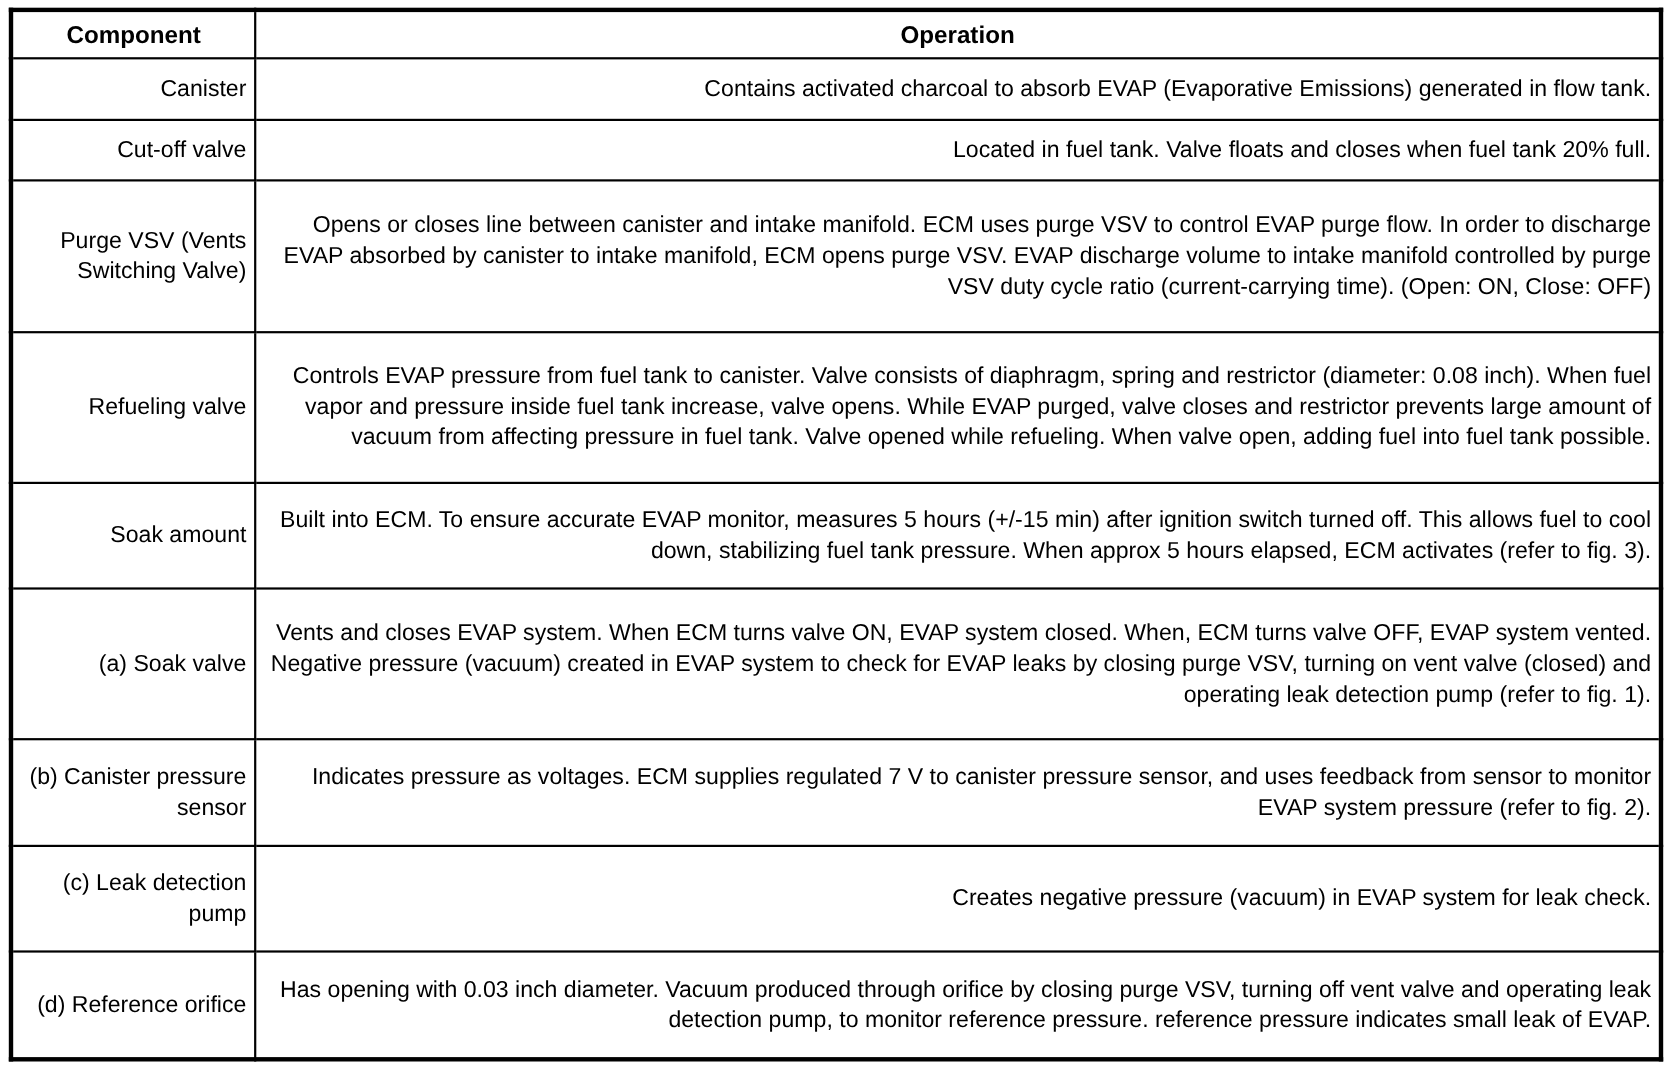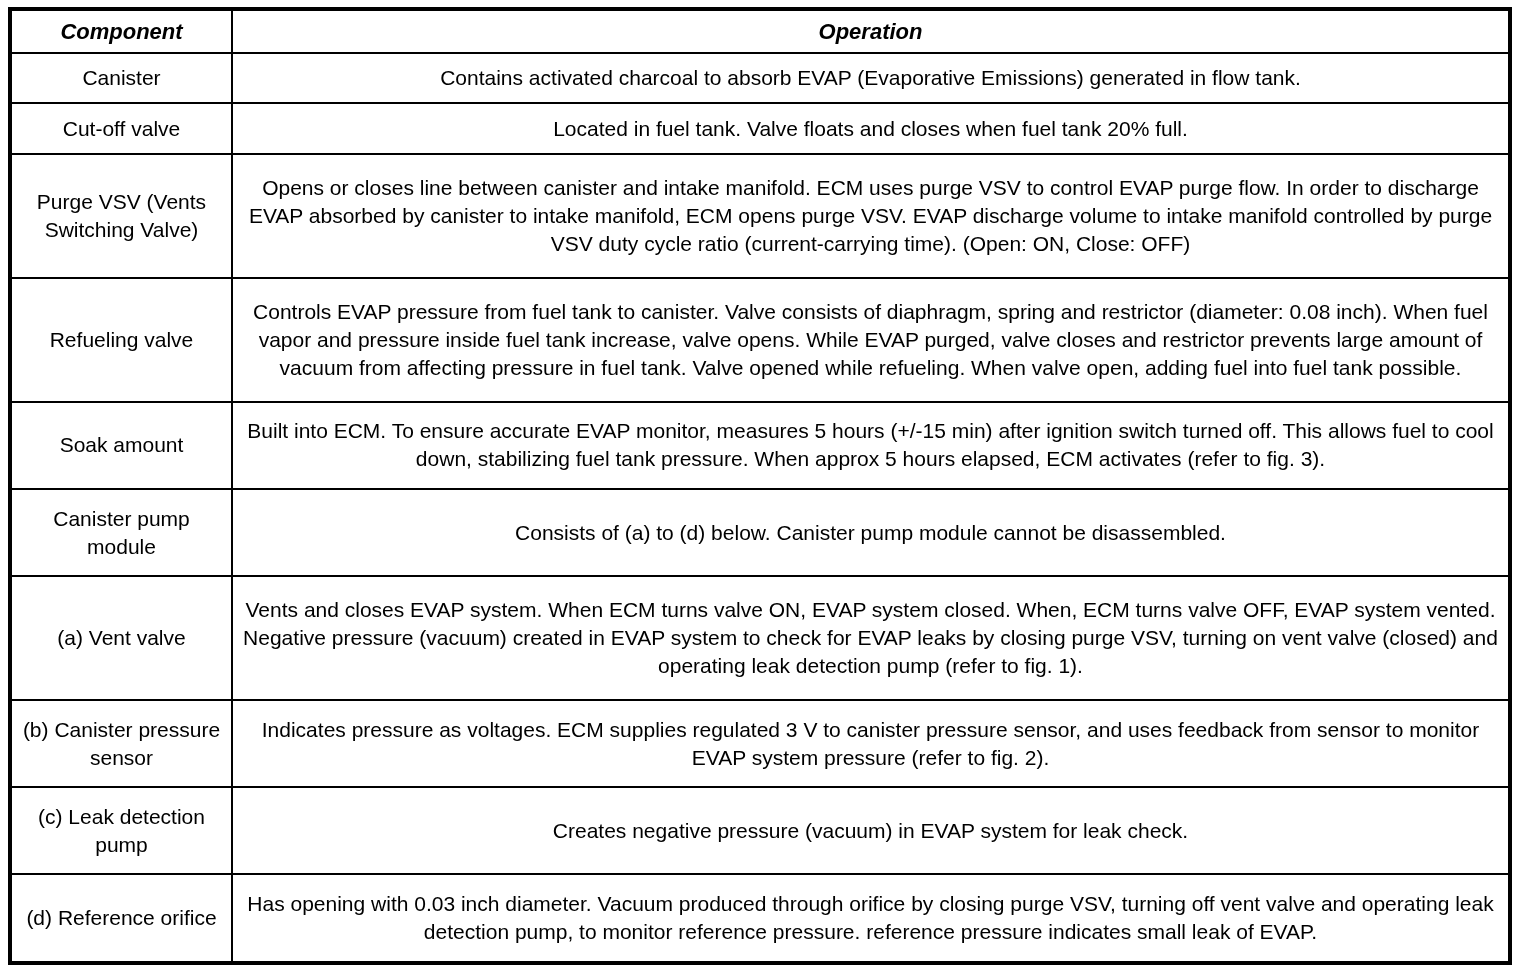--- a/index.html
+++ b/index.html
@@ -23,30 +23,29 @@
     table-layout: fixed;
     border: 4px solid #000000;
   }
   table.spec-table th,
   table.spec-table td {
     border: 2px solid #000000;
     font-size: 21px;
     line-height: 1.33;
     padding: 4px 7px;
     vertical-align: middle;
-    text-align: center;
+    text-align: right;
     overflow: hidden;
     word-wrap: break-word;
   }
   table.spec-table th {
     font-weight: bold;
     text-align: center;
     font-size: 22px;
     padding: 6px 7px;
-    font-style: italic;
   }
   col.col-component { width: 222px; }
   col.col-operation { width: auto; }
 </style>
 </head>
 <body>
 
 <div class="page">
   <table class="spec-table">
     <colgroup>
@@ -74,30 +73,26 @@
       </tr>
       <tr>
         <td>Refueling valve</td>
         <td>Controls EVAP pressure from fuel tank to canister. Valve consists of diaphragm, spring and restrictor (diameter: 0.08 inch). When fuel vapor and pressure inside fuel tank increase, valve opens. While EVAP purged, valve closes and restrictor prevents large amount of vacuum from affecting pressure in fuel tank. Valve opened while refueling. When valve open, adding fuel into fuel tank possible.</td>
       </tr>
       <tr>
         <td>Soak amount</td>
         <td>Built into ECM. To ensure accurate EVAP monitor, measures 5 hours (+/-15 min) after ignition switch turned off. This allows fuel to cool down, stabilizing fuel tank pressure. When approx 5 hours elapsed, ECM activates (refer to fig. 3).</td>
       </tr>
       <tr>
-        <td>Canister pump module</td>
-        <td>Consists of (a) to (d) below. Canister pump module cannot be disassembled.</td>
-      </tr>
-      <tr>
-        <td>(a) Vent valve</td>
+        <td>(a) Soak valve</td>
         <td>Vents and closes EVAP system. When ECM turns valve ON, EVAP system closed. When, ECM turns valve OFF, EVAP system vented. Negative pressure (vacuum) created in EVAP system to check for EVAP leaks by closing purge VSV, turning on vent valve (closed) and operating leak detection pump (refer to fig. 1).</td>
       </tr>
       <tr>
         <td>(b) Canister pressure sensor</td>
-        <td>Indicates pressure as voltages. ECM supplies regulated 3 V to canister pressure sensor, and uses feedback from sensor to monitor EVAP system pressure (refer to fig. 2).</td>
+        <td>Indicates pressure as voltages. ECM supplies regulated 7 V to canister pressure sensor, and uses feedback from sensor to monitor EVAP system pressure (refer to fig. 2).</td>
       </tr>
       <tr>
         <td>(c) Leak detection pump</td>
         <td>Creates negative pressure (vacuum) in EVAP system for leak check.</td>
       </tr>
       <tr>
         <td>(d) Reference orifice</td>
         <td>Has opening with 0.03 inch diameter. Vacuum produced through orifice by closing purge VSV, turning off vent valve and operating leak detection pump, to monitor reference pressure. reference pressure indicates small leak of EVAP.</td>
       </tr>
     </tbody>

